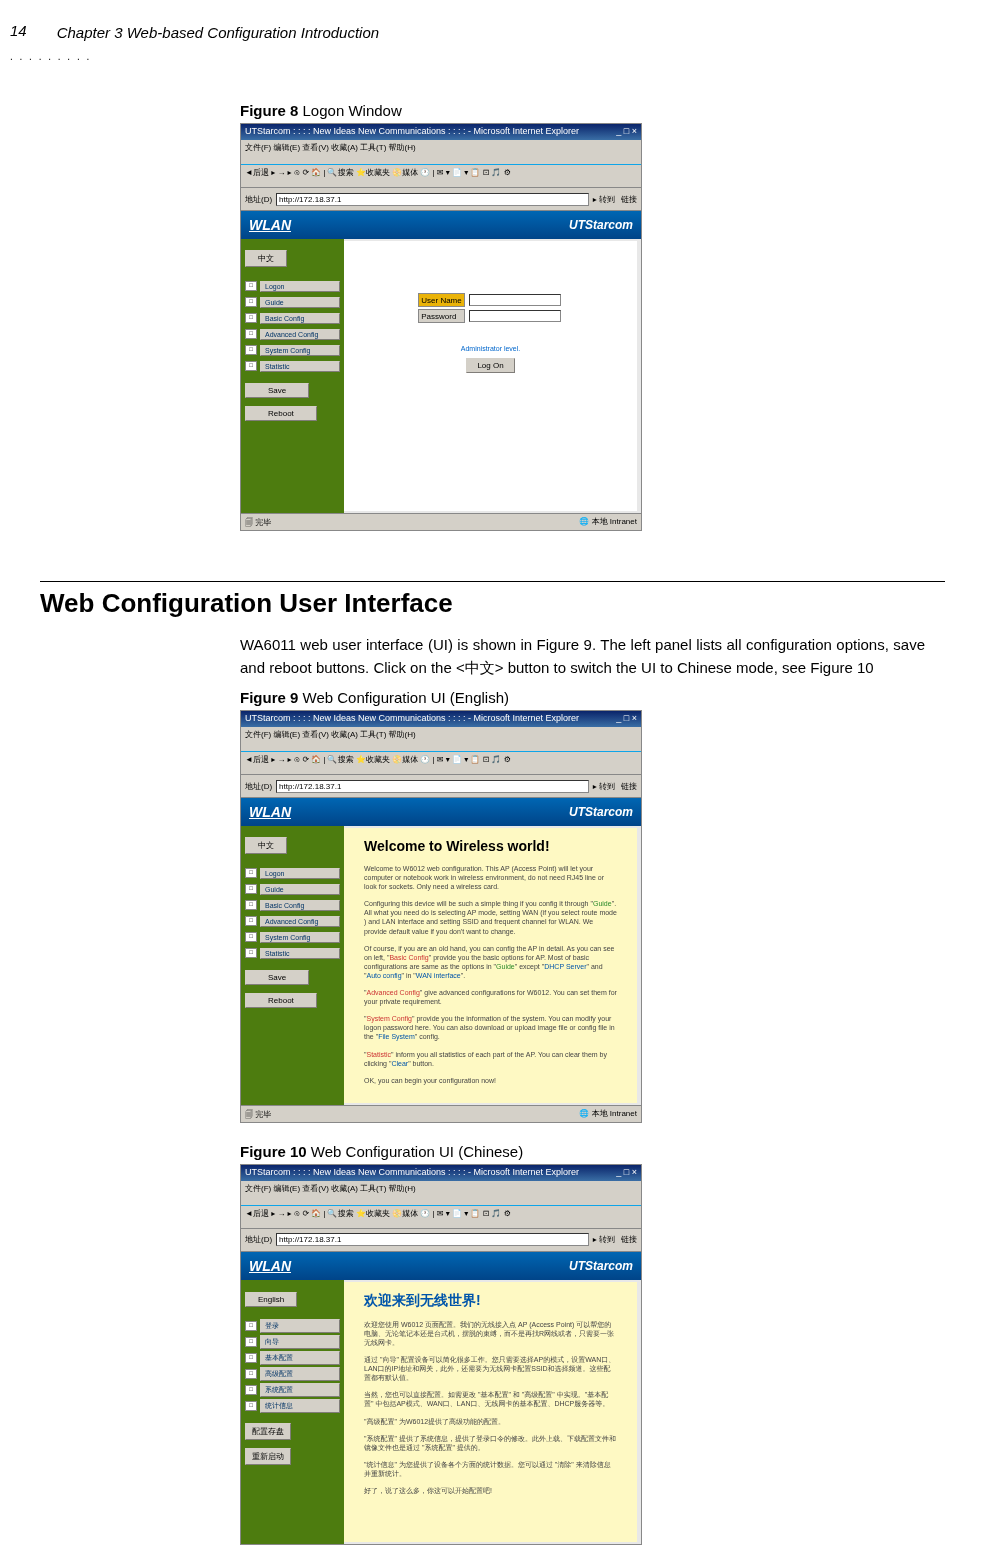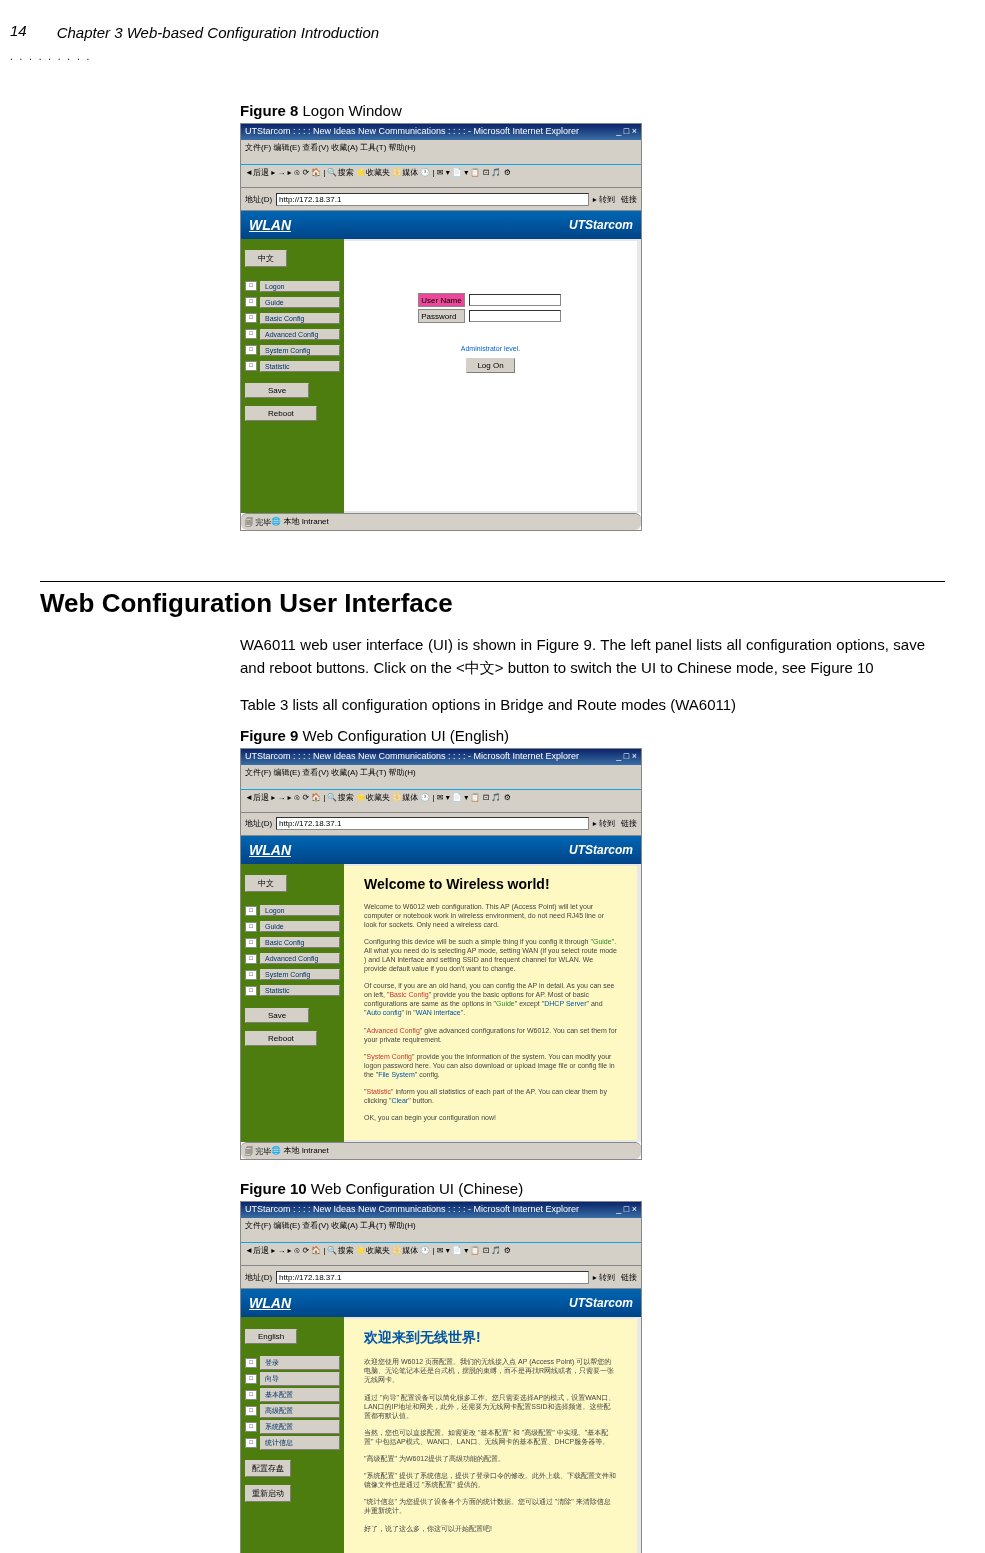--- a/index.html
+++ b/index.html
@@ -193,22 +193,22 @@
       border: 1px outset #d4d0c8;
       font-size: 8px;
       padding: 2px 10px;
     }
     .statusbar {
       background: #d4d0c8;
       border-top: 1px solid #888;
       font-size: 8px;
       padding: 2px 4px;
       display: flex;
+      justify-content: space-between;
       height: 12px;
-      border-radius: 6px;
     }
     .section-divider {
       border: none;
       border-top: 1px solid #000;
       margin: 10px 40px 6px 40px;
     }
     .section-heading {
       font-size: 26px;
       font-weight: bold;
       margin: 0 0 6px 40px;
@@ -300,21 +300,21 @@
             <div class="nav-icon">□</div>
             <div class="nav-label">Statistic</div>
           </div>
         <div class="side-btn">Save</div>
         <div class="side-btn">Reboot</div>
       </div>
       <div class="center-pane">
         <table class="login-table">
           <tbody>
               <tr>
-                <td style="background:#ec4899;border:1px solid #888;">User Name</td>
+                <td style="background:#eab308;border:1px solid #888;">User Name</td>
                 <td>
                   <div class="login-input"></div>
                 </td>
               </tr>
           <tr>
                 <td style="background:#d4d0c8;border:1px solid #888;">Password</td>
                 <td>
                   <div class="login-input"></div>
                 </td>
               </tr>
@@ -328,21 +328,20 @@
       <span>🗐 <span>完毕</span></span>
       <span>🌐 <span>本地 Intranet</span></span>
     </div>
   </div>
 </div>
 
 <hr class="section-divider">
 <h2 class="section-heading">Web Configuration User Interface</h2>
 <div class="content" style="padding-top:0;">
   <p class="body-text">WA6011 web user interface (UI) is shown in Figure 9. The left panel lists all configuration options, save and reboot buttons. Click on the &lt;中文&gt; button to switch the UI to Chinese mode, see Figure 10</p>
-  <p class="body-text">Table 3 lists all configuration options in Bridge and Route modes (WA6011)</p>
 
   <div class="figure-caption" style="margin-top:10px;">
     <b>Figure 9</b><span> Web Configuration UI (English)</span>
   </div>
   <div class="screenshot" style="width:400px;">
     <div class="ie-titlebar">
       <span>UTStarcom : : : : New Ideas New Communications : : : :  - Microsoft Internet Explorer</span>
       <span>_ □ ×</span>
     </div>
     <div class="ie-toolbar">文件(F)  编辑(E)  查看(V)  收藏(A)  工具(T)  帮助(H)</div>

